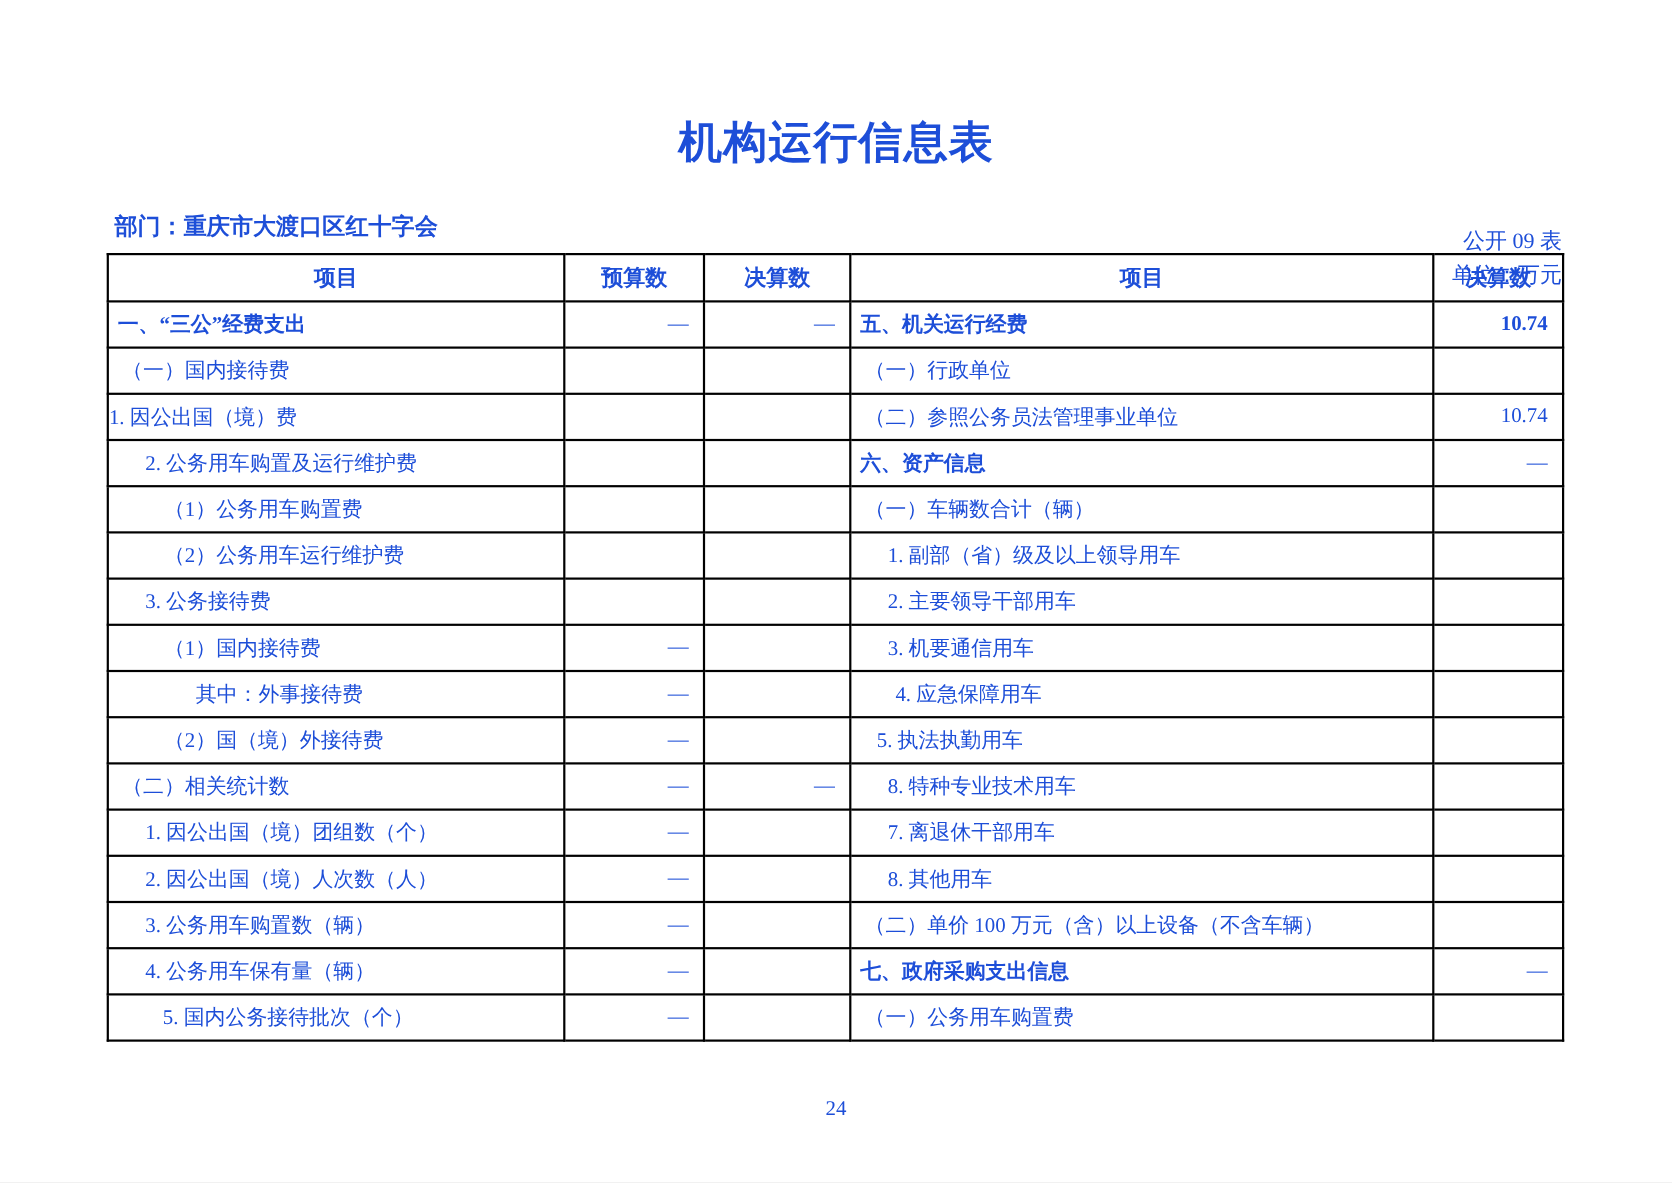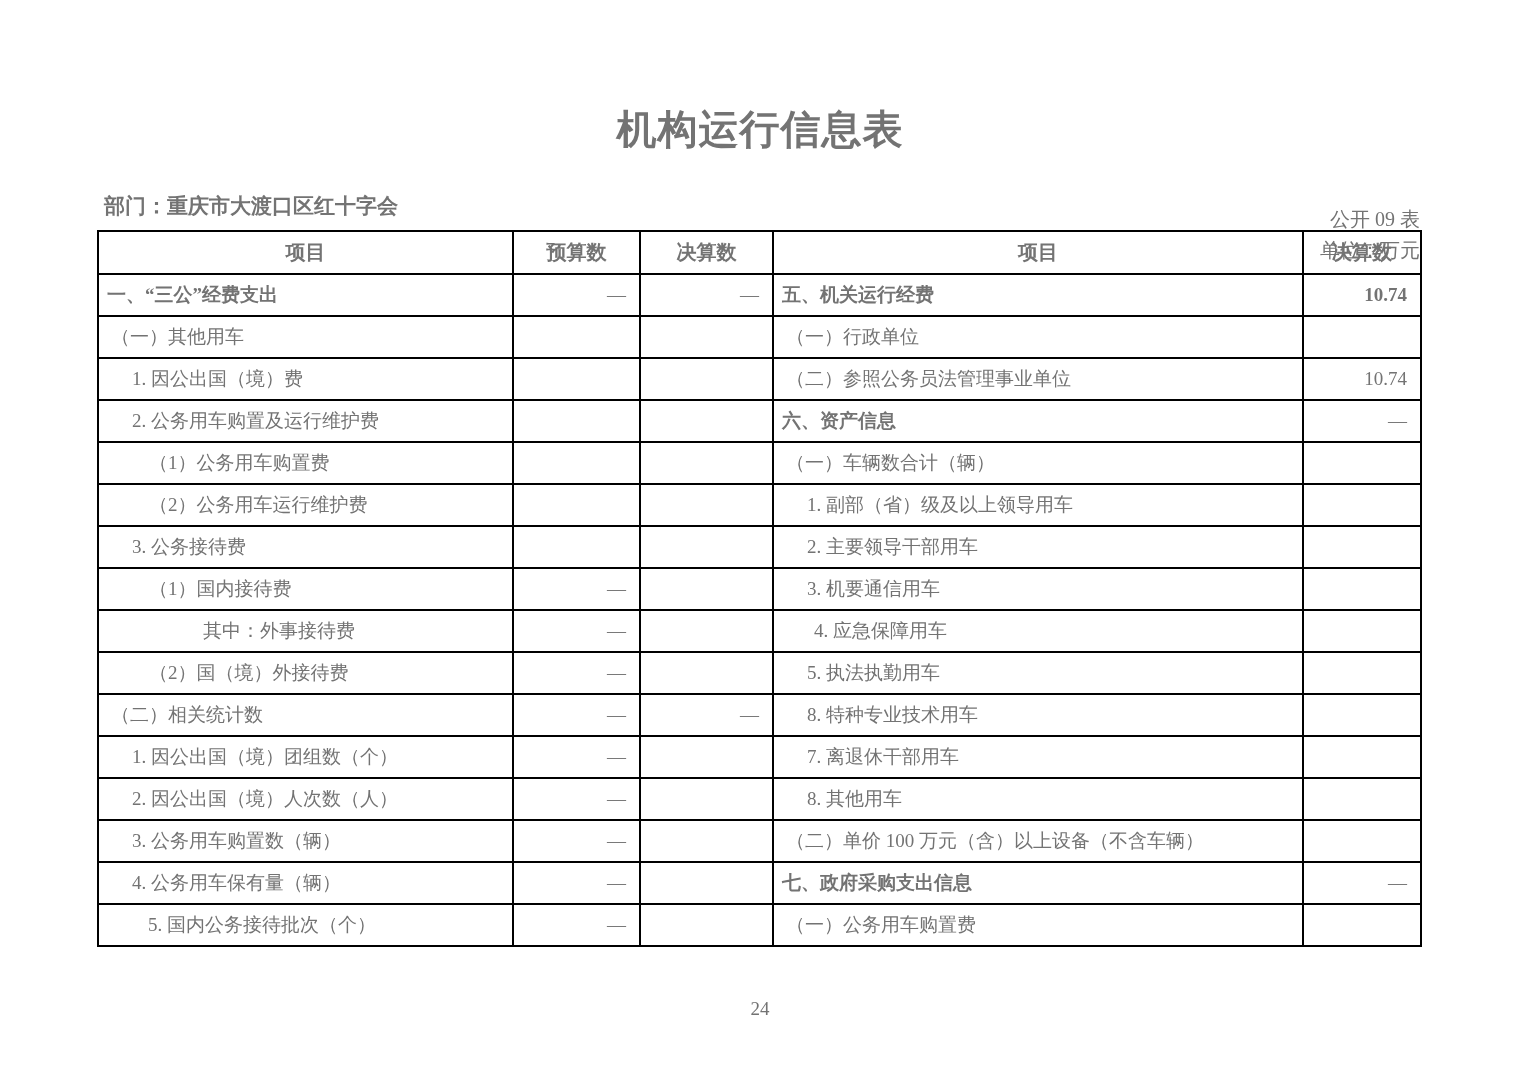--- a/index.html
+++ b/index.html
@@ -1,21 +1,21 @@
 <!DOCTYPE html>
 <html><head>
 <meta charset="utf-8">
 <style>
   html,body{margin:0;padding:0;background:#e8e8e8;}
   .page{
     position:relative;
     width:1520px;height:1075px;
     background:#ffffff;
     font-family:"Liberation Serif","DejaVu Serif",serif;
-    color:#737373;
+    color:#1d4ed8;
     overflow:hidden;
   }
   .title{
     position:absolute;left:0;top:102px;width:100%;
     text-align:center;
     font-family:"Liberation Sans","DejaVu Sans",sans-serif;
     font-weight:bold;font-size:40px;letter-spacing:1px;
   }
   .meta{
     position:absolute;right:100px;top:160px;
@@ -86,29 +86,29 @@
     <tbody id="table-body">
     <tr class="data-row">
       <td class="item bold" style="padding-left: 8px;">一、“三公”经费支出</td>
       <td class="num">—</td>
       <td class="num">—</td>
       <td class="item bold" style="padding-left: 8px;">五、机关运行经费</td>
       <td class="num bold">10.74</td>
     </tr>
 
     <tr class="data-row">
-      <td class="item" style="padding-left: 12px;">（一）其他用车</td>
+      <td class="item" style="padding-left: 12px;">（一）国内接待费</td>
       <td class="num"></td>
       <td class="num"></td>
       <td class="item" style="padding-left: 12px;">（一）行政单位</td>
       <td class="num"></td>
     </tr>
 
     <tr class="data-row">
-      <td class="item" style="padding-left: 33px;">1. 因公出国（境）费</td>
+      <td class="item" style="">1. 因公出国（境）费</td>
       <td class="num"></td>
       <td class="num"></td>
       <td class="item" style="padding-left: 12px;">（二）参照公务员法管理事业单位</td>
       <td class="num">10.74</td>
     </tr>
 
     <tr class="data-row">
       <td class="item" style="padding-left: 33px;">2. 公务用车购置及运行维护费</td>
       <td class="num"></td>
       <td class="num"></td>
@@ -142,32 +142,32 @@
 
     <tr class="data-row">
       <td class="item" style="padding-left: 50px;">（1）国内接待费</td>
       <td class="num">—</td>
       <td class="num"></td>
       <td class="item" style="padding-left: 33px;">3. 机要通信用车</td>
       <td class="num"></td>
     </tr>
 
     <tr class="data-row">
-      <td class="item" style="padding-left: 104px;">其中：外事接待费</td>
+      <td class="item" style="padding-left: 79px;">其中：外事接待费</td>
       <td class="num">—</td>
       <td class="num"></td>
       <td class="item" style="padding-left: 40px;">4. 应急保障用车</td>
       <td class="num"></td>
     </tr>
 
     <tr class="data-row">
       <td class="item" style="padding-left: 50px;">（2）国（境）外接待费</td>
       <td class="num">—</td>
       <td class="num"></td>
-      <td class="item" style="padding-left: 33px;">5. 执法执勤用车</td>
+      <td class="item" style="padding-left: 23px;">5. 执法执勤用车</td>
       <td class="num"></td>
     </tr>
 
     <tr class="data-row">
       <td class="item" style="padding-left: 12px;">（二）相关统计数</td>
       <td class="num">—</td>
       <td class="num">—</td>
       <td class="item" style="padding-left: 33px;">8. 特种专业技术用车</td>
       <td class="num"></td>
     </tr>

